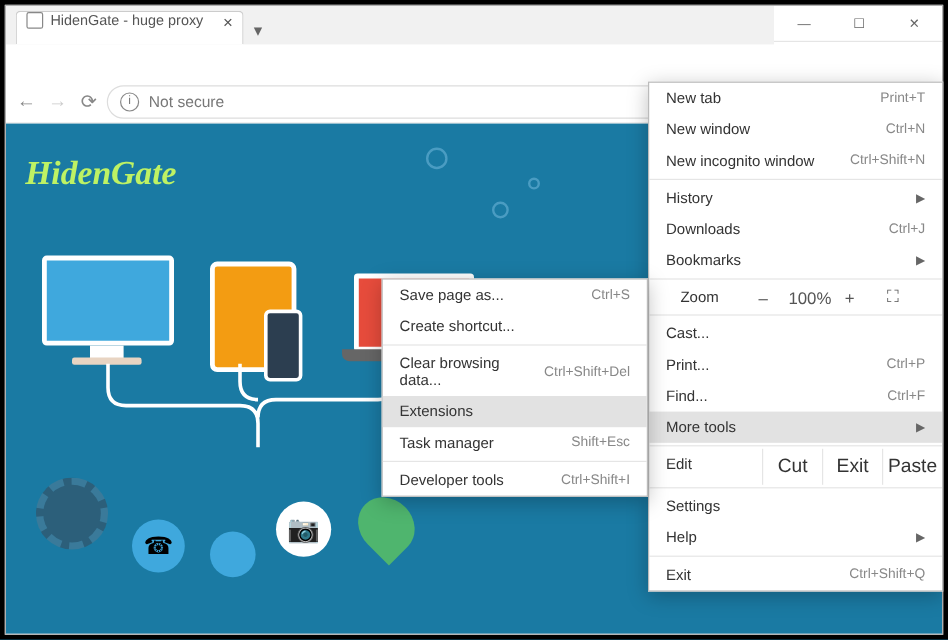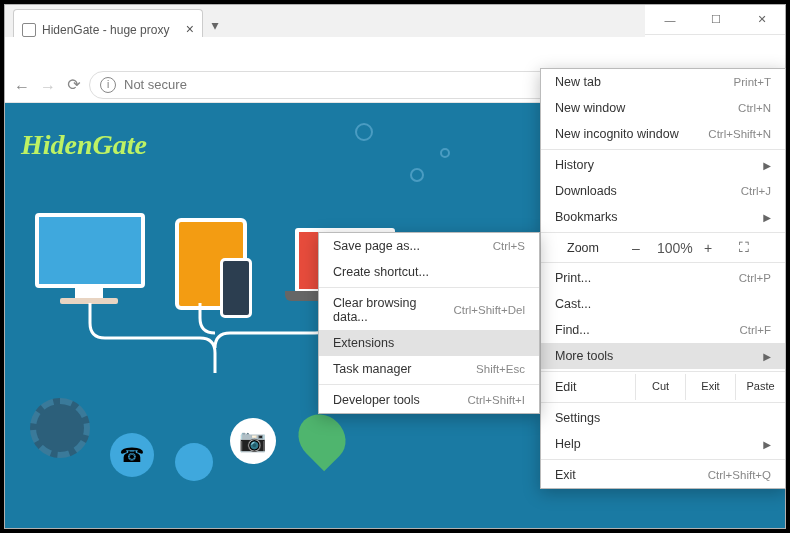--- a/index.html
+++ b/index.html
@@ -5,21 +5,21 @@
 * { margin:0; padding:0; box-sizing:border-box; font-family:"Segoe UI",Arial,sans-serif; }
 body { width:790px; height:533px; background:#000; overflow:hidden; position:relative; }
 .window { position:absolute; left:4px; top:4px; width:782px; height:525px; background:#fff; border:1px solid #b0b0b0; display:flex; flex-direction:column; }
 
 
 .titlebar { height:30px; display:flex; align-items:center; justify-content:flex-end; border-bottom:1px solid #e5e5e5; }
 .winbtn { width:46px; height:29px; display:flex; align-items:center; justify-content:center; color:#666; font-size:11px; }
 
 
 .tabstrip { height:32px; background:#f1f1f1; display:flex; align-items:flex-end; padding-left:8px; position:absolute; top:0; left:0; right:140px; z-index:1; }
-.tab { height:28px; width:190px; background:#fff; border:1px solid #ccc; border-bottom:none; border-radius:4px 4px 0 0; display:flex; align-items:flex-end; padding:0 8px; font-size:12px; color:#555; gap:6px; }
+.tab { height:28px; width:190px; background:#fff; border:1px solid #ccc; border-bottom:none; border-radius:4px 4px 0 0; display:flex; align-items:flex-start; padding:0 8px; font-size:12px; color:#555; gap:6px; }
 .tab .favicon { width:14px; height:14px; border:1px solid #888; border-radius:2px; flex-shrink:0; }
 .tab .close { margin-left:auto; font-size:14px; }
 .newtab { width:20px; text-align:center; color:#666; font-size:14px; margin-left:2px; padding-bottom:4px; }
 
 
 .toolbar { height:36px; display:flex; align-items:center; gap:4px; padding:0 6px; border-bottom:1px solid #e5e5e5; margin-top:32px; }
 .navbtn { width:22px; height:22px; display:flex; align-items:center; justify-content:center; color:#888; border-radius:50%; font-size:16px; }
 .omnibox { flex:1; height:28px; border:1px solid #ddd; border-radius:14px; display:flex; align-items:center; padding:0 10px; gap:8px; font-size:13px; color:#777; }
 .omnibox .info { width:16px; height:16px; border:1.5px solid #888; border-radius:50%; display:flex; align-items:center; justify-content:center; font-size:10px; }
 .star { margin-left:auto; font-size:16px; color:#666; }
@@ -58,21 +58,21 @@
 .mrow.hl { background:#e2e2e2; }
 .mrow .label { flex:1; }
 .mrow .shortcut { color:#888; font-size:11.5px; }
 .mrow .arrow { color:#666; font-size:10px; margin-left:8px; }
 .msep { height:1px; background:#e5e5e5; margin:2px 0; }
 .zrow { display:flex; align-items:center; padding:4px 26px; gap:6px; }
 .zrow .label { flex:1; }
 .zctrl { width:30px; text-align:center; font-size:14px; color:#555; }
 .editrow { display:flex; align-items:stretch; }
 .editrow .label { flex:1; padding:6px 14px; }
-.editbtn { flex:0 0 50px; text-align:center; padding:6px 0; border-left:1px solid #e5e5e5; font-size:11px; }
+.editbtn { flex:0 0 50px; text-align:center; padding:6px 0; border-left:1px solid #e5e5e5; font-size:16px; }
 
 
 .submenu { position:absolute; right:250px; top:232px; width:222px; background:#fff; border:1px solid #bbb; box-shadow:0 4px 16px rgba(0,0,0,.25); font-size:12.5px; color:#333; z-index:11; }
 </style>
 </head>
 <body>
 
 <div class="window">
 
   <div class="tabstrip">
@@ -187,25 +187,25 @@
   <div class="msep"></div>
   <div class="zrow">
     <span class="label">Zoom</span>
     <span class="zctrl">–</span>
     <span class="zctrl">100%</span>
     <span class="zctrl">+</span>
     <span class="zctrl">⛶</span>
   </div>
   <div class="msep"></div>
   <div class="mrow">
+      <span class="label">Cast...</span>
+    </div>
+  <div class="mrow">
       <span class="label">Print...</span>
       <span class="shortcut">Ctrl+P</span>
-    </div>
-  <div class="mrow">
-      <span class="label">Cast...</span>
     </div>
   <div class="mrow">
       <span class="label">Find...</span>
       <span class="shortcut">Ctrl+F</span>
     </div>
   <div class="mrow hl">
       <span class="label">More tools</span>
       <span class="arrow">▶</span>
     </div>
   <div class="msep"></div>

